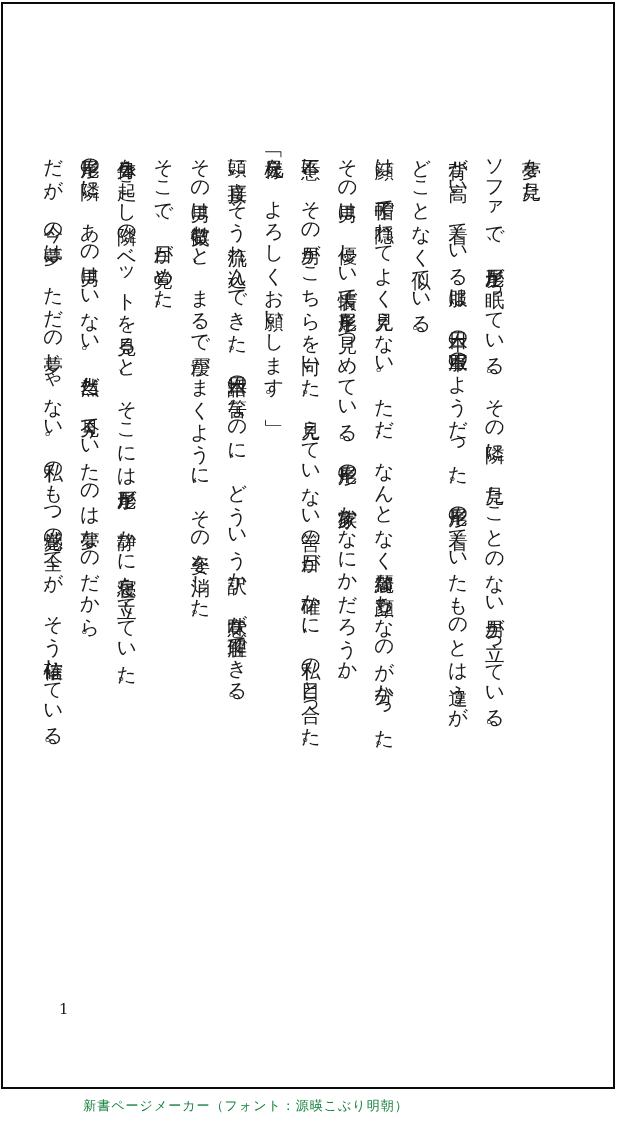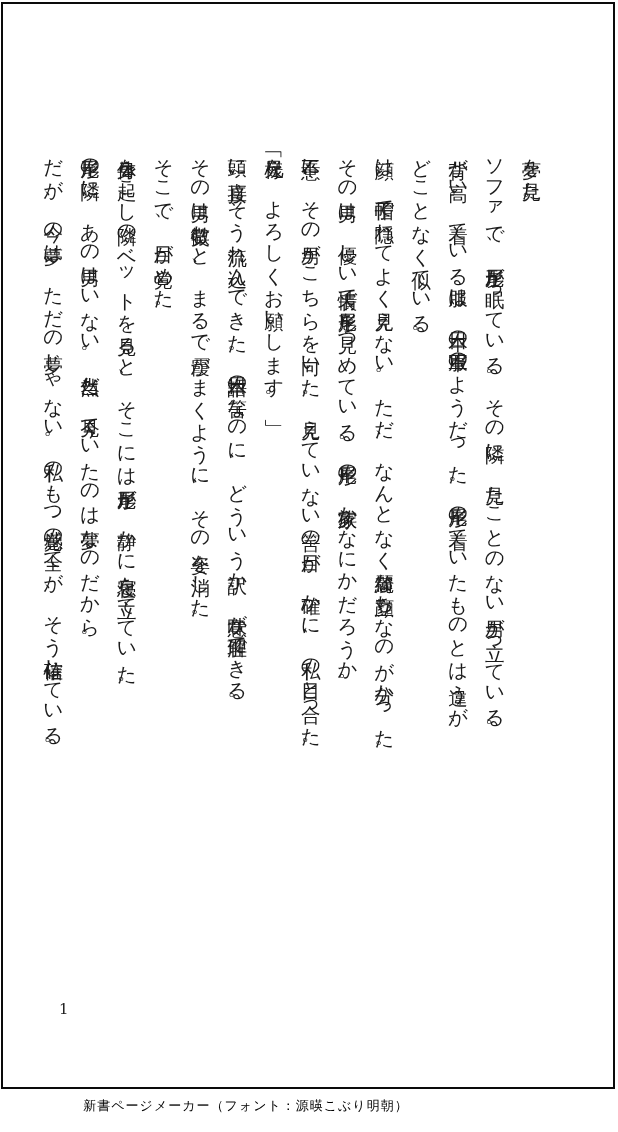--- a/index.html
+++ b/index.html
@@ -48,21 +48,21 @@
     color: #1b1b1b;
   }
   .footer-caption {
     position: absolute;
     top: 1097px;
     left: 0;
     width: 492px;
     text-align: center;
     font-size: 13px;
     letter-spacing: 1px;
-    color: #000000;
+    color: #15803d;
   }
 </style>
 </head>
 <body>
 
 <div class="page-frame">
   <div class="text-area">
       <div class="text-line">夢を見た。</div>
       <div class="text-line">ソファで、尾形が眠っている。その隣に、見たことのない男が立っている。</div>
       <div class="text-line">背が高い。着ている服は、日本の軍服のようだった。尾形の着ていたものとは違うが、</div>

